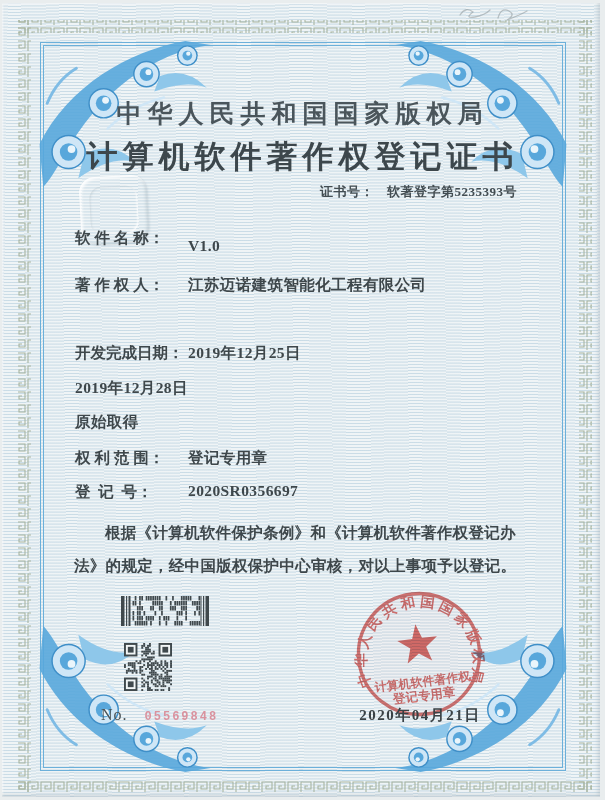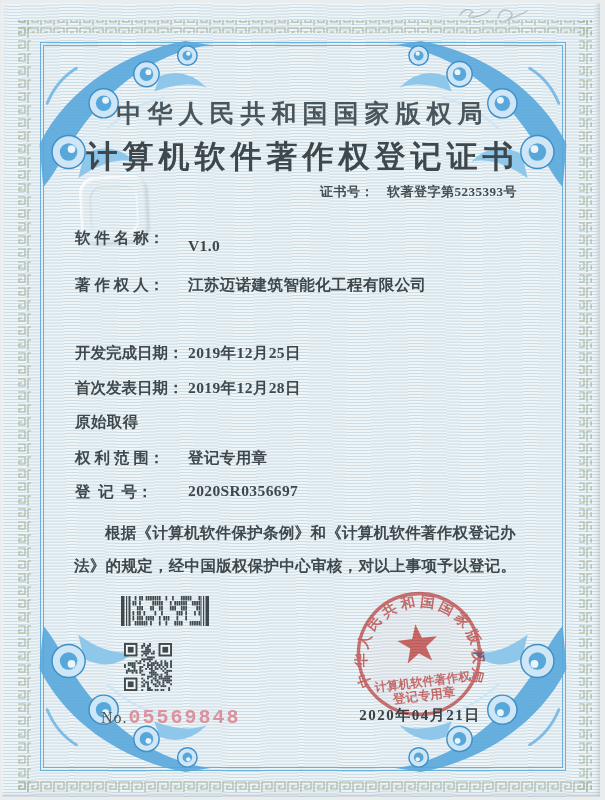--- a/index.html
+++ b/index.html
@@ -55,25 +55,25 @@
   .row{position:absolute;left:75px;display:flex;font-size:15.5px;color:#3e474b;}
   .row .lbl{width:113px;font-weight:bold;white-space:pre;flex:none;}
   .row .val{font-weight:600;letter-spacing:.4px;white-space:pre;}
   .statement{
     position:absolute;top:517px;left:74px;width:464px;
     font-size:15.5px;line-height:32.5px;text-indent:2em;
     font-weight:600;color:#3e474b;letter-spacing:.3px;margin:0;
   }
   .barcode{position:absolute;left:121px;top:596px;width:88px;height:30px;}
   .qrcode{position:absolute;left:124px;top:643px;width:48px;height:48px;}
-  .serial{position:absolute;left:101px;top:706px;display:flex;align-items:baseline;}
+  .serial{position:absolute;left:101px;top:706px;display:flex;align-items:baseline;gap:8px;}
   .serial .s-lbl{font-size:16px;color:#4b5356;letter-spacing:1px;}
   .serial .s-num{
     font-family:"Liberation Mono","DejaVu Sans Mono",monospace;
-    font-size:20px;color:#d9929e;letter-spacing:2px;margin-left:1px;font-weight:bold;
+    font-size:12px;color:#d9929e;letter-spacing:2px;margin-left:9px;font-weight:bold;
   }
   .seal{
     position:absolute;left:354px;top:589px;width:130px;height:130px;
     transform:rotate(-7deg);opacity:.88;mix-blend-mode:multiply;
   }
   .issue-date{
     position:absolute;left:352px;top:706px;width:136px;text-align:center;
     font-size:15px;font-weight:bold;letter-spacing:1.5px;color:#39414500;color:#394145;
   }
   .handwriting{position:absolute;left:452px;top:1px;opacity:.55;}
@@ -157,21 +157,20 @@
 </div>
 <div class="row" style="top:275px">
   <span class="lbl">著 作 权 人：</span>
   <span class="val">江苏迈诺建筑智能化工程有限公司</span>
 </div>
 <div class="row" style="top:343px">
   <span class="lbl">开发完成日期：</span>
   <span class="val">2019年12月25日</span>
 </div>
 <div class="row" style="top:378px">
-  <span class="lbl">首次发表日期：</span>
   <span class="val">2019年12月28日</span>
 </div>
 <div class="row" style="top:412px">
   <span class="val">原始取得</span>
 </div>
 <div class="row" style="top:448px">
   <span class="lbl">权 利 范 围：</span>
   <span class="val">登记专用章</span>
 </div>
 <div class="row" style="top:482px">

